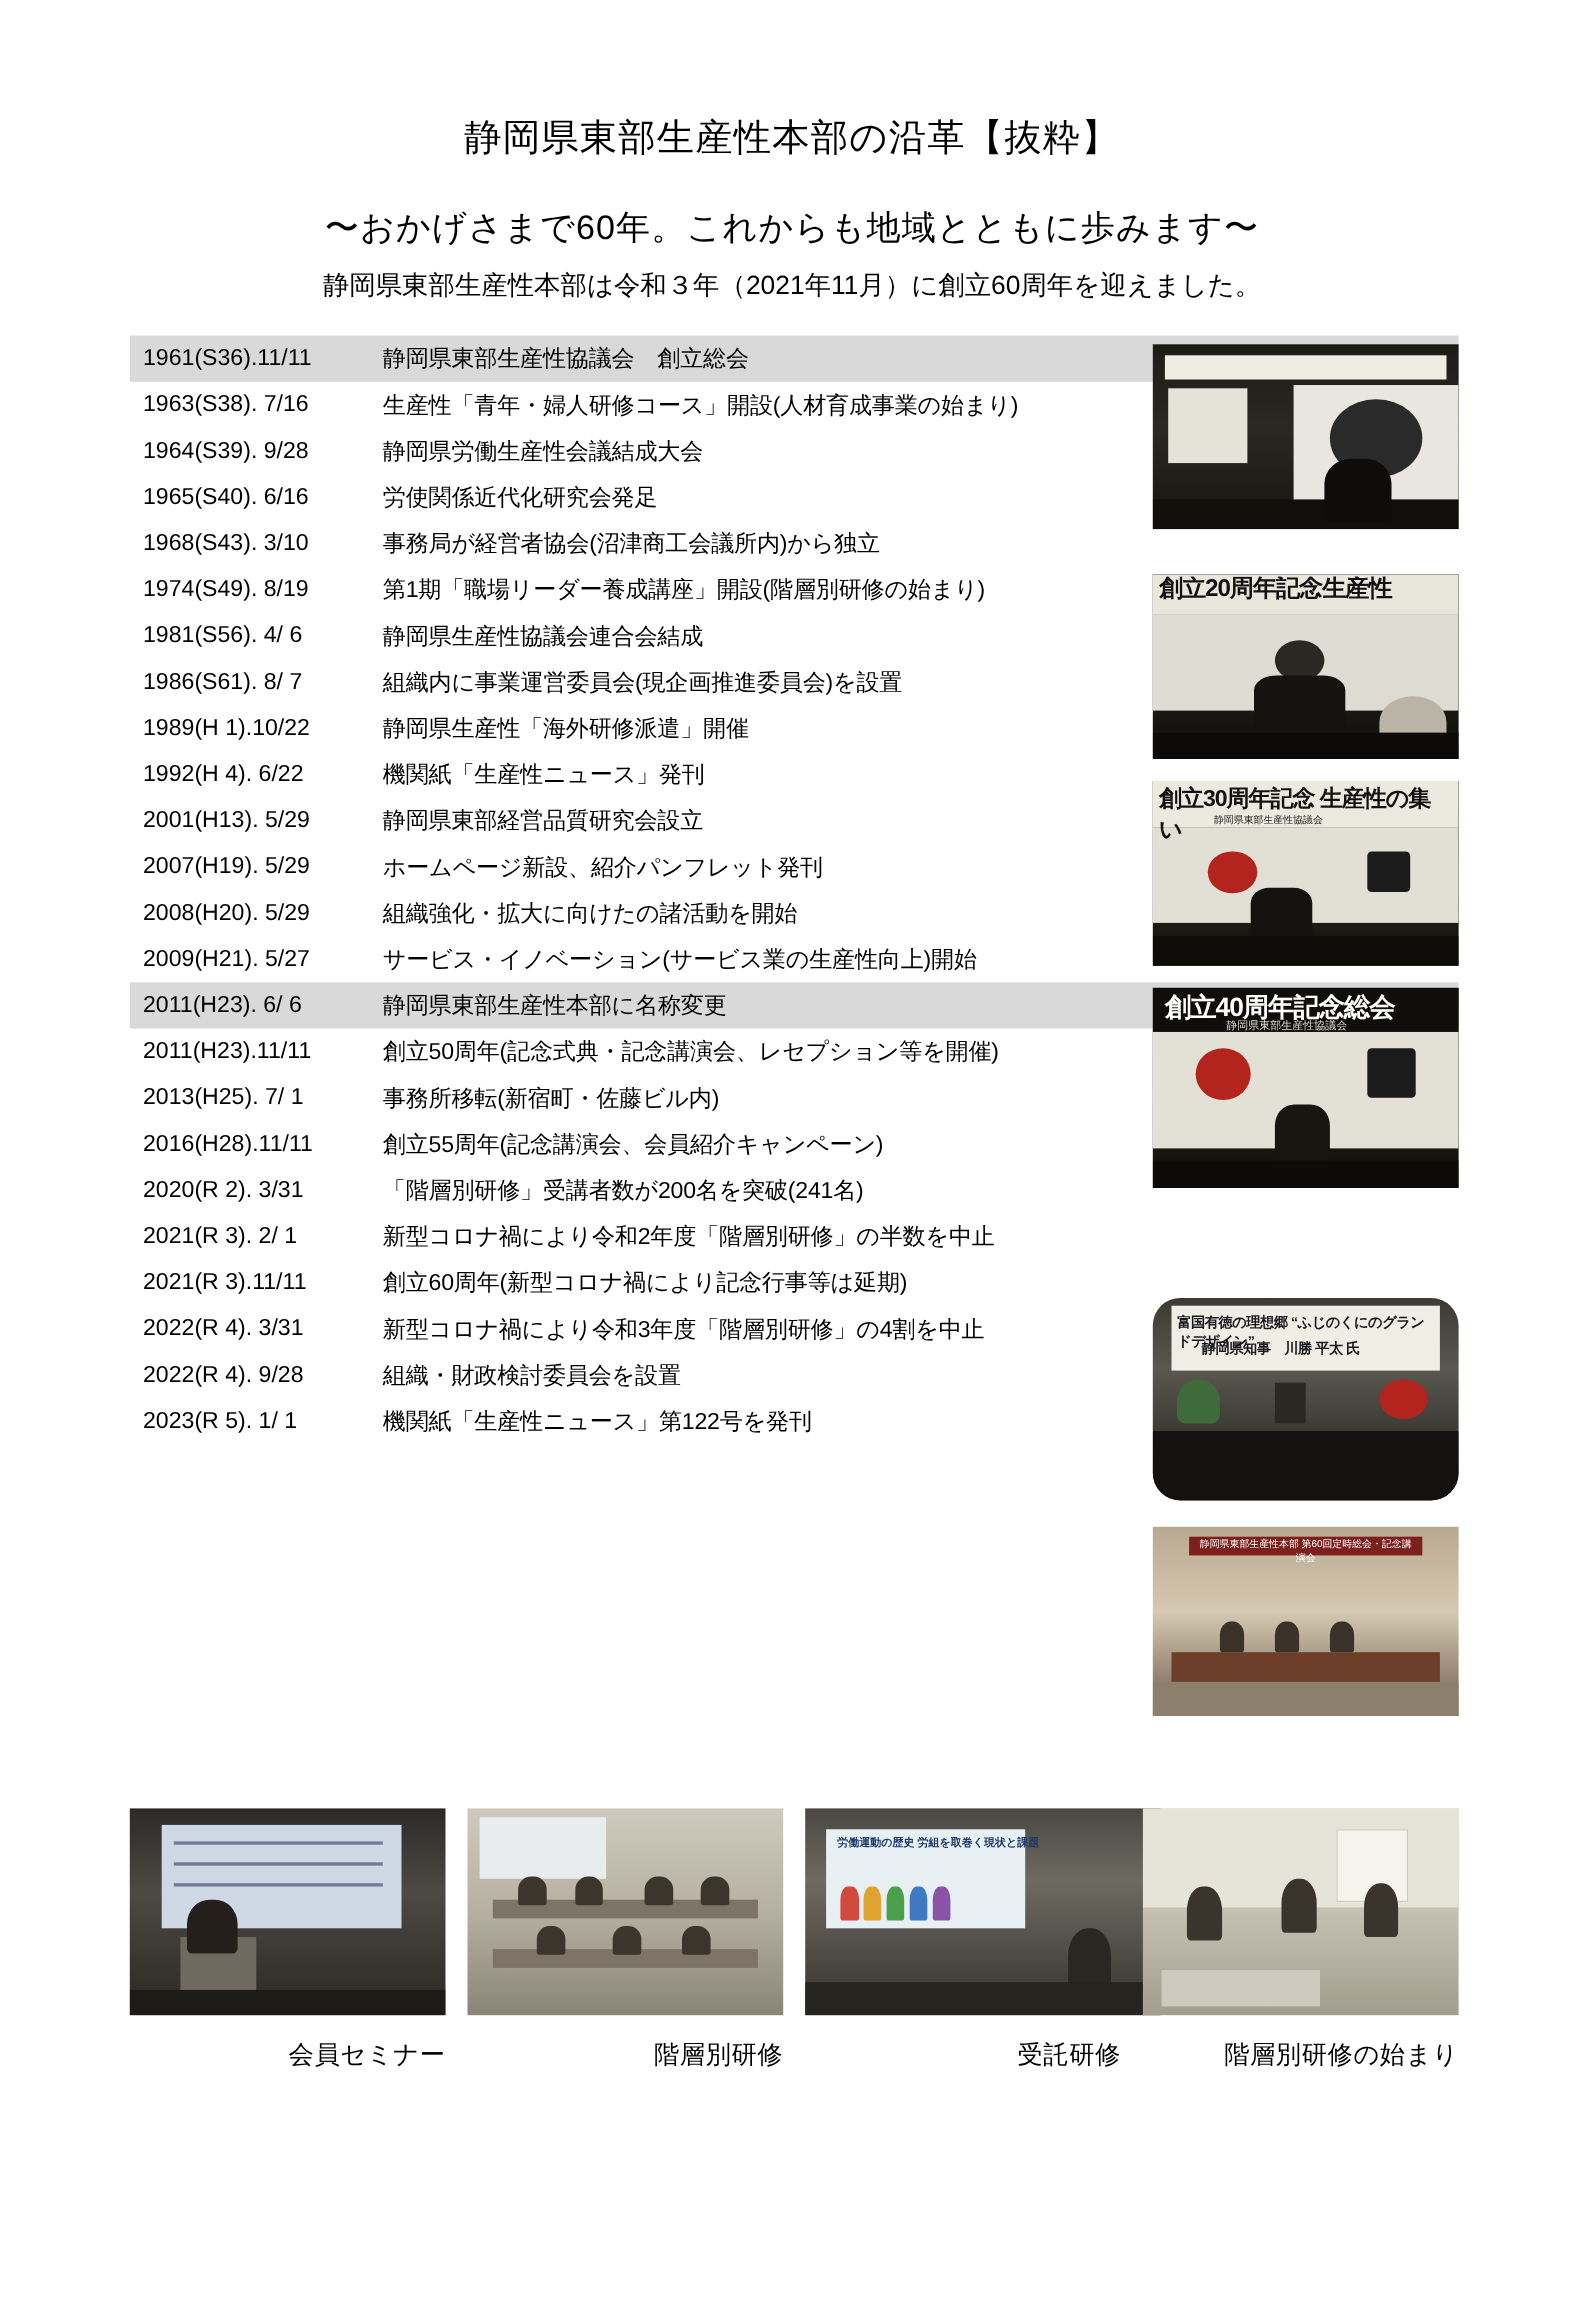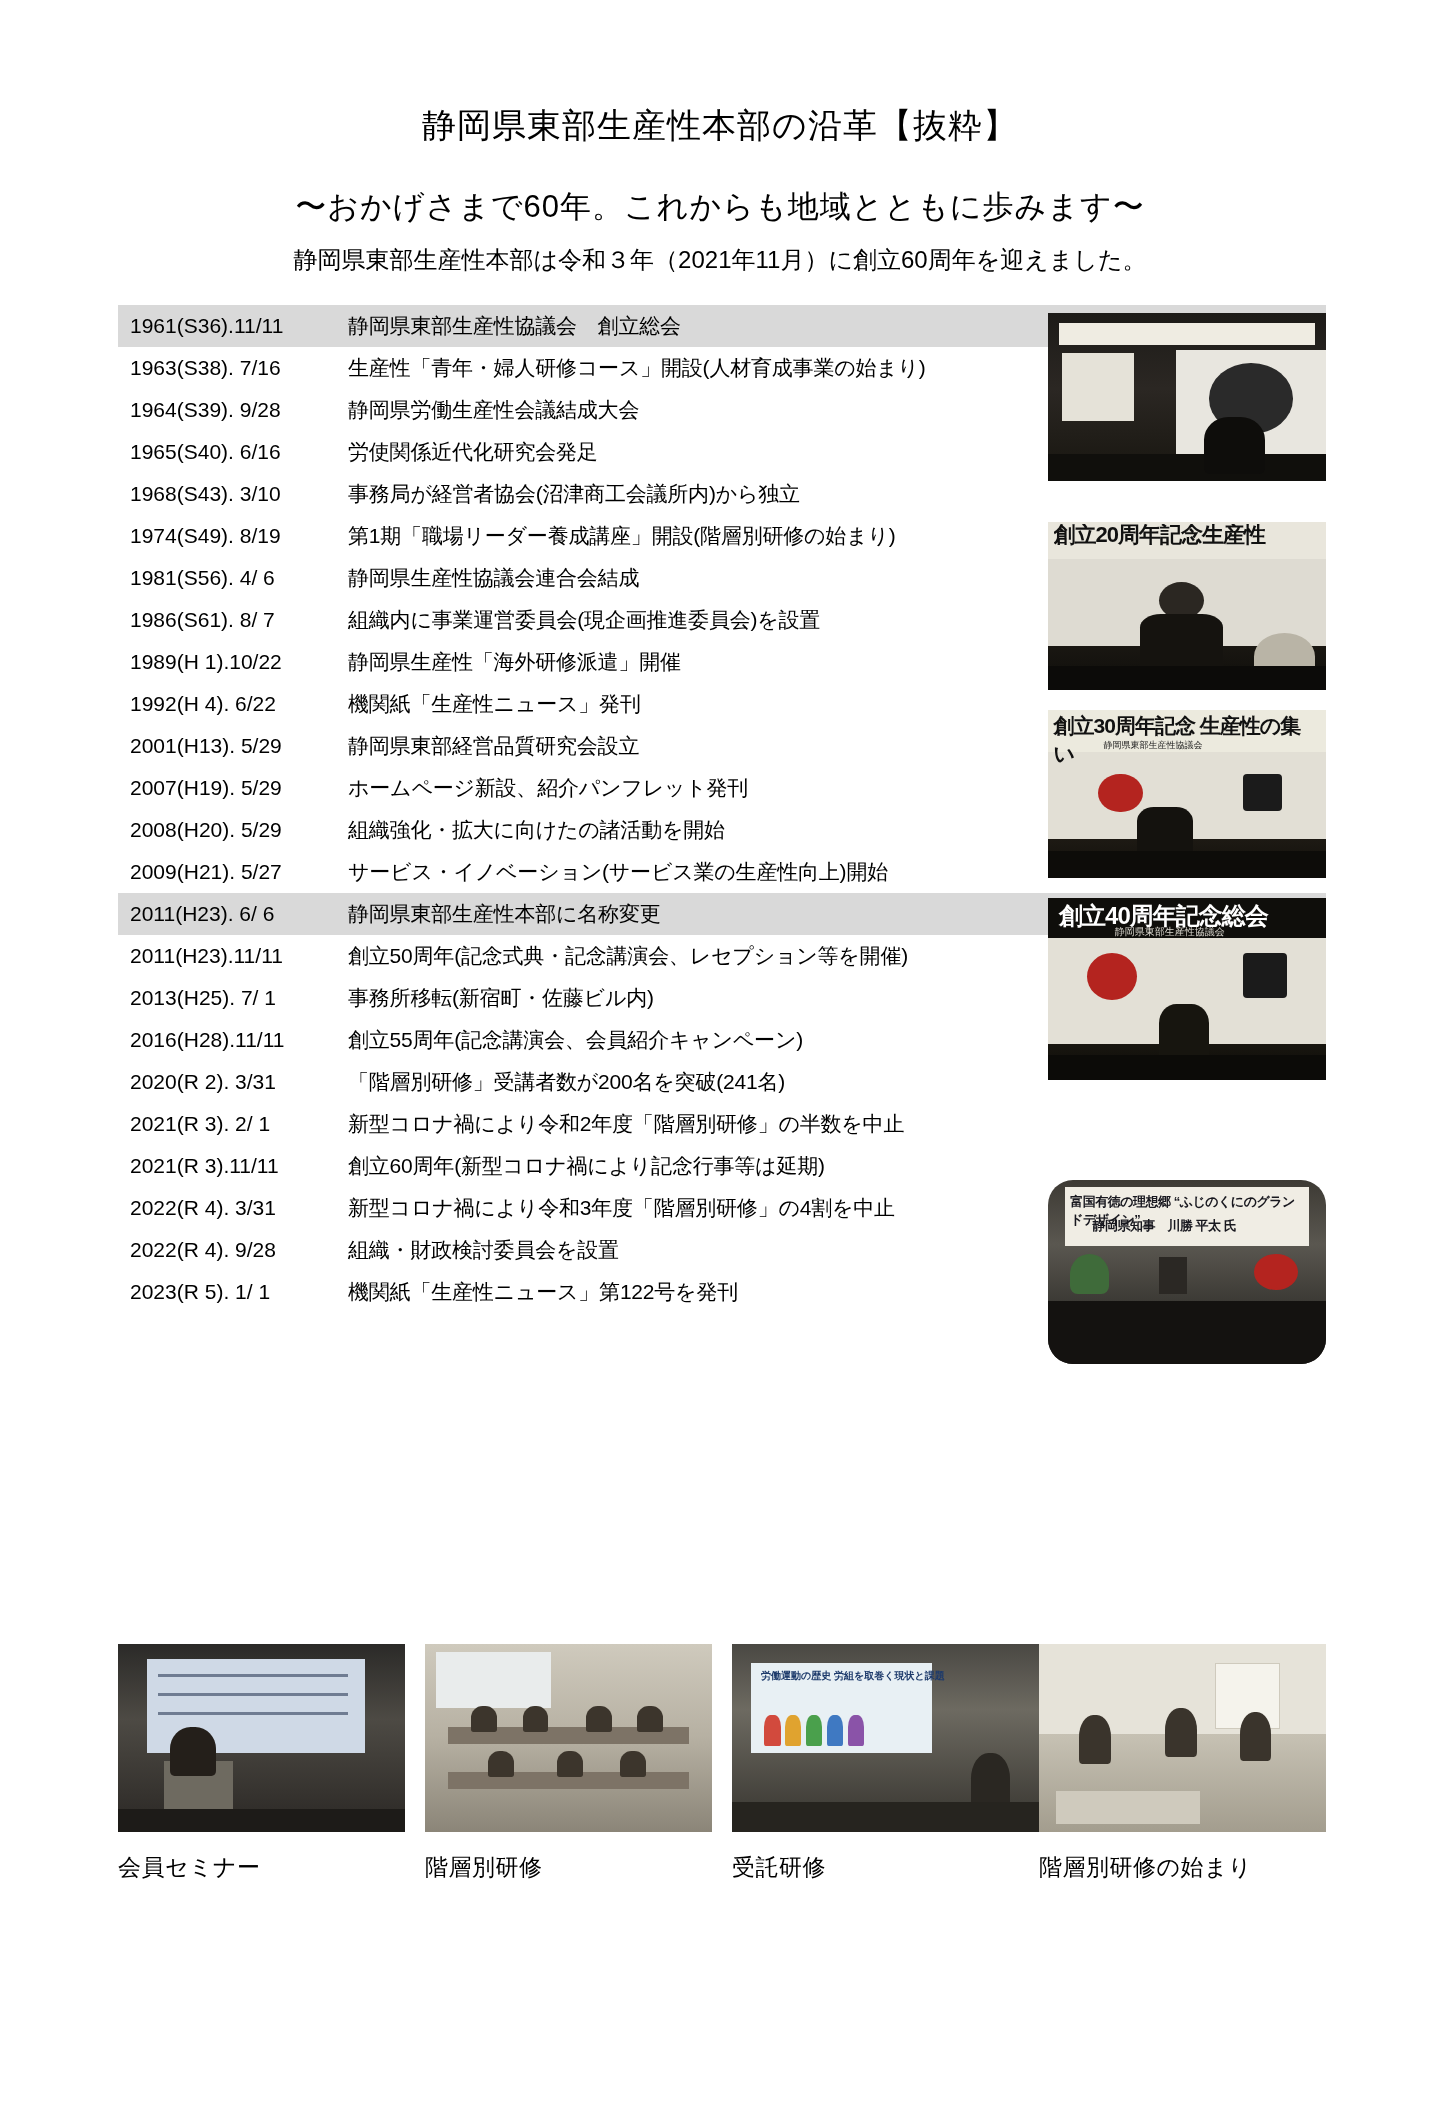--- a/index.html
+++ b/index.html
@@ -249,21 +249,21 @@
     width: 287px;
   }
   .gal-photo {
     width: 287px;
     height: 188px;
     overflow: hidden;
     position: relative;
     background: #333;
   }
   .gal-caption {
-    text-align: left;
+    text-align: right;
     font-size: 23px;
     padding-top: 20px;
     letter-spacing: 0.5px;
   }
 
   
   .g1 { background: linear-gradient(180deg,#2b2a28 0%,#4d4a44 40%,#2a2724 100%); }
   .g1 .scr {
     position:absolute; top:8%; left:10%; width:76%; height:50%;
     background:#cfd9e6; }
@@ -487,20 +487,31 @@
       <div class="screen"></div>
       <div class="scrtext1">富国有徳の理想郷 “ふじのくにのグランドデザイン”</div>
       <div class="scrtext2">静岡県知事　川勝 平太 氏</div>
       <div class="plant"></div>
       <div class="pod"></div>
       <div class="jp"></div>
       <div class="aud"></div>
     </div>
   </div>
 
+  <div class="photo p6" style="top:1388px; left:1048px; width:278px; height:172px;">
+    <div class="ph-inner">
+      <div class="band"></div>
+      <div class="bandtext">静岡県東部生産性本部 第60回定時総会・記念講演会</div>
+      <div class="person" style="left:22%;"></div>
+      <div class="person" style="left:40%;"></div>
+      <div class="person" style="left:58%;"></div>
+      <div class="tablewide"></div>
+      <div class="floor"></div>
+    </div>
+  </div>
 
   <div class="gallery">
 
     <div class="gal-item">
       <div class="gal-photo g1">
         <div class="scr"></div>
         <div class="scrline" style="top:16%;"></div>
         <div class="scrline" style="top:26%;"></div>
         <div class="scrline" style="top:36%;"></div>
         <div class="podium"></div>

